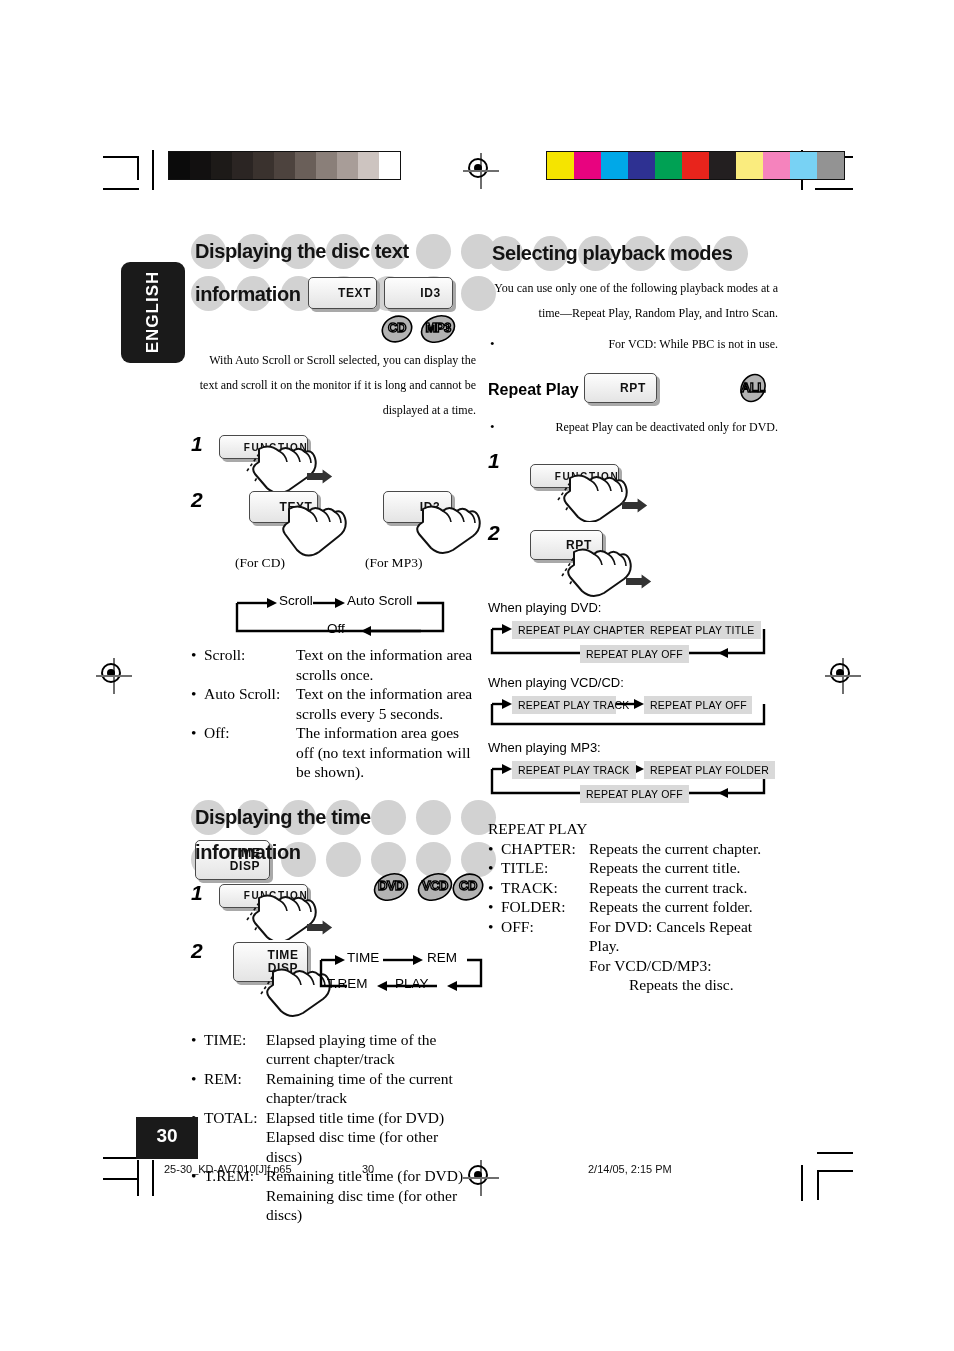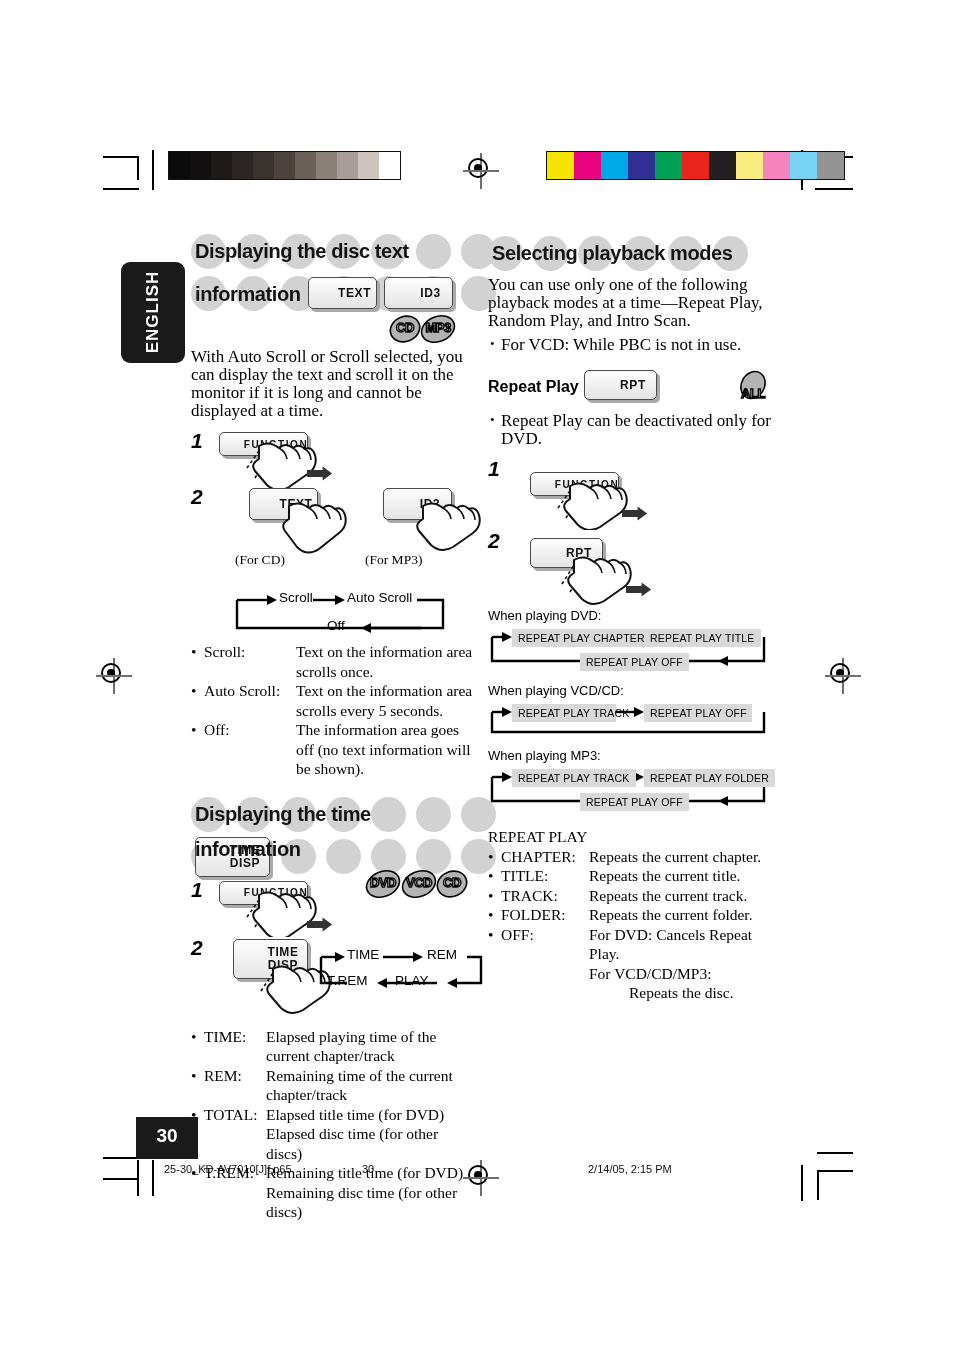--- a/index.html
+++ b/index.html
@@ -37,21 +37,21 @@
 
   
   .head-band{position:relative;margin:0 0 4px 0;}
   .dots{position:absolute;left:0;top:0;display:flex;gap:10px;z-index:0;}
   .dots u{display:block;width:35px;height:35px;border-radius:50%;background:#d2d2d2;}
   .head-band h2{position:relative;z-index:2;margin:0;padding:2px 0 0 2px;
       font-family:"Liberation Sans",sans-serif;font-weight:bold;font-size:20px;
       line-height:35px;letter-spacing:-0.4px;color:#131313;}
   .head-band .h-row{position:relative;z-index:2;display:flex;align-items:center;gap:7px;}
 
-  p.body,ul.body{font-size:17px;line-height:18px;margin:0 0 6px 0;}
+  p.body,ul.body{font-size:12px;line-height:25px;margin:0 0 6px 0;text-align:right;}
   ul.body{list-style:none;padding:0;margin:0;}
   ul.body li{position:relative;padding-left:13px;margin-bottom:0;}
   ul.body li:before{content:"\2022";position:absolute;left:2px;top:-1px;font-size:13px;}
 
   
   .key{display:inline-flex;align-items:center;justify-content:center;
        background:linear-gradient(#fdfdfd,#e4e4e4);border:1.6px solid #4a4a4a;border-radius:5px;
        font-family:"Liberation Sans",sans-serif;font-weight:bold;letter-spacing:0.6px;
        color:#111;box-shadow:3px 3px 0 0 #a9a9a9;position:relative;padding-left:25px;}
   .key.k-text{width:42px;height:30px;font-size:12px;}
@@ -60,21 +60,21 @@
   .key.k-rpt{width:46px;height:28px;font-size:12px;}
   .key.k-timedisp{width:48px;height:38px;font-size:12px;flex-direction:column;line-height:13px;}
 
   
   .badges{display:flex;align-items:flex-end;}
   .badge{position:relative;width:34px;height:30px;margin-right:-4px;}
   .badge svg{position:absolute;left:0;top:0;}
   .badge b{position:absolute;left:0;top:6px;width:34px;text-align:center;
      font-family:"Liberation Sans",sans-serif;font-weight:bold;font-size:13px;
      color:#fff;-webkit-text-stroke:1.4px #000;transform:skewX(-9px);letter-spacing:-0.5px;}
-  .badge.wide{width:40px;}
+  .badge.wide{width:40px;margin-left:8px;}
   .badge.wide b{width:40px;}
 
   
   .step{display:flex;align-items:flex-start;margin-top:6px;}
   .step .num{font-family:"Liberation Sans",sans-serif;font-style:italic;font-weight:bold;
              font-size:21px;width:22px;flex:none;line-height:22px;}
 
   .arrow-blk{width:26px;height:15px;}
 
   
@@ -432,21 +432,21 @@
       <li>For VCD: While PBC is not in use.</li>
     </ul>
 
     <div style="position:relative;height:44px;margin-top:14px;">
       <span style="position:absolute;left:0;top:10px;font-family:'Liberation Sans',sans-serif;font-weight:bold;font-size:16px;">Repeat Play</span>
       <span class="key k-rpt" style="position:absolute;left:96px;top:2px;">RPT</span>
       <div class="badge" style="position:absolute;left:248px;top:0;">
         <svg width="34" height="34" viewBox="0 0 34 34">
             <ellipse cx="17" cy="17" rx="14" ry="11.5" fill="#b3b3b3" stroke="#000" stroke-width="1.6" transform="rotate(-62 17 17)"></ellipse>
           </svg>
-        <b style="top:18px;">ALL</b>
+        <b style="top:9px;">ALL</b>
       </div>
     </div>
 
     <ul class="body">
       <li>Repeat Play can be deactivated only for DVD.</li>
     </ul>
 
     <div class="step" style="margin-top:10px;">
       <div class="num">1</div>
       <div style="position:relative;width:240px;height:58px;">

